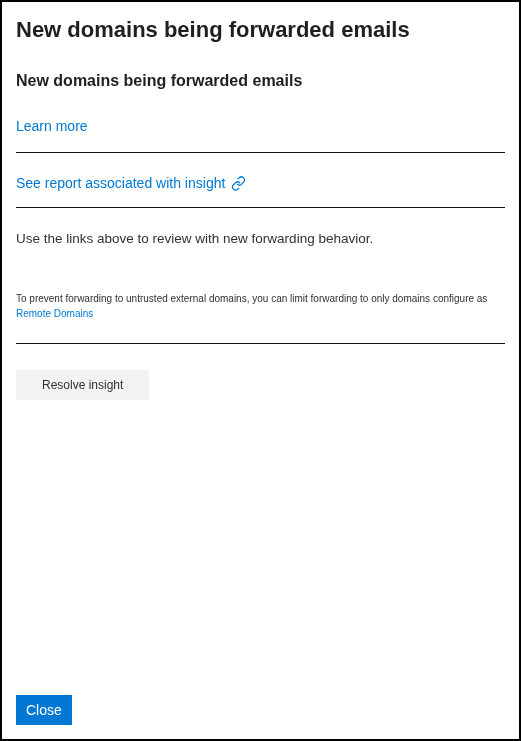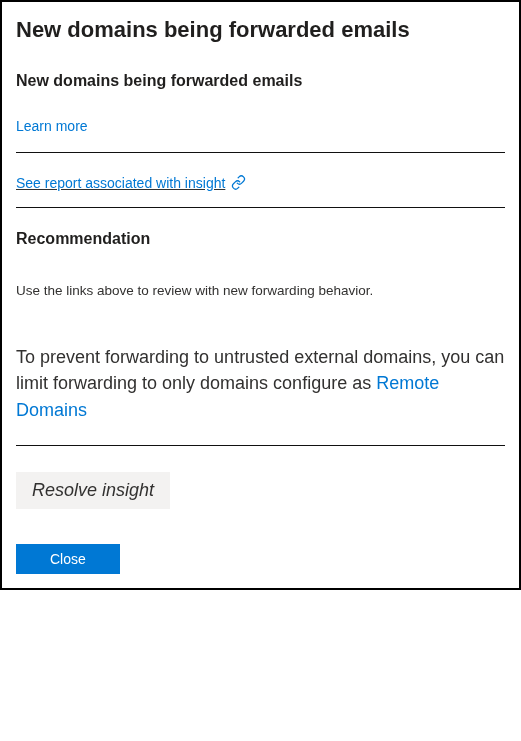--- a/index.html
+++ b/index.html
@@ -8,21 +8,21 @@
       padding: 0;
     }
     body {
       font-family: "Segoe UI", Arial, sans-serif;
       font-size: 14px;
       color: #323130;
       background: #fff;
     }
     .panel {
       width: 521px;
-      height: 590px;
+      height: 741px;
       border: 2px solid #000;
       padding: 14px 14px 14px 14px;
       position: relative;
       background: #fff;
     }
     .main-title {
       font-size: 22px;
       font-weight: 700;
       color: #201f1e;
       margin-bottom: 28px;
@@ -50,70 +50,68 @@
       margin-top: 4px;
       margin-bottom: 18px;
     }
     .divider {
       border: none;
       border-top: 1px solid #111;
       margin: 16px 0 22px 0;
     }
     .report-row {
       display: flex;
-      align-items: flex-start;
+      align-items: flex-end;
       gap: 6px;
-      text-decoration: underline;
     }
     .link-icon {
       color: #0078d4;
       display: inline-flex;
       align-items: center;
     }
     .rec-heading {
       font-size: 16px;
       font-weight: 700;
       color: #201f1e;
       margin-top: 12px;
       margin-bottom: 34px;
     }
     .rec-text {
       font-size: 13.5px;
       color: #323130;
       margin-bottom: 44px;
       line-height: 1.4;
     }
     .prevent-text {
-      font-size: 18px;
+      font-size: 10px;
       color: #323130;
       line-height: 1.45;
       margin-bottom: 22px;
     }
     .resolve-btn {
       background: #f3f2f1;
       border: none;
       color: #323130;
-      font-size: 18px;
-      padding: 8px 16px;
+      font-size: 12px;
+      padding: 8px 26px;
       cursor: pointer;
       font-family: inherit;
       margin-top: 4px;
-      font-style: italic;
     }
     .footer {
       position: absolute;
       left: 14px;
       bottom: 14px;
     }
     .close-btn {
       background: #0078d4;
       color: #fff;
       border: none;
       font-size: 14px;
-      padding: 7px 34px;
+      padding: 7px 10px;
       cursor: pointer;
       font-family: inherit;
     }
     .inline-link {
       color: #0078d4;
       text-decoration: none;
       cursor: pointer;
     }
   </style>
 </head>
@@ -137,21 +135,20 @@
     <span class="link-icon">
       <svg width="15" height="15" viewBox="0 0 24 24" fill="none" stroke="#0078d4" stroke-width="2" stroke-linecap="round" stroke-linejoin="round">
         <path d="M10 13a5 5 0 0 0 7.07 0l3-3a5 5 0 0 0-7.07-7.07l-1.5 1.5"></path>
         <path d="M14 11a5 5 0 0 0-7.07 0l-3 3a5 5 0 0 0 7.07 7.07l1.5-1.5"></path>
       </svg>
     </span>
   </div>
 
   <hr class="divider">
 
-  <h2 class="rec-heading">Recommendation</h2>
 
   <p class="rec-text">Use the links above to review with new forwarding behavior.</p>
 
   <p class="prevent-text">
     <span>To prevent forwarding to untrusted external domains, you can limit forwarding to only domains configure as </span><a class="inline-link">Remote Domains</a>
   </p>
 
   <hr class="divider">
 
   <button class="resolve-btn">Resolve insight</button>

